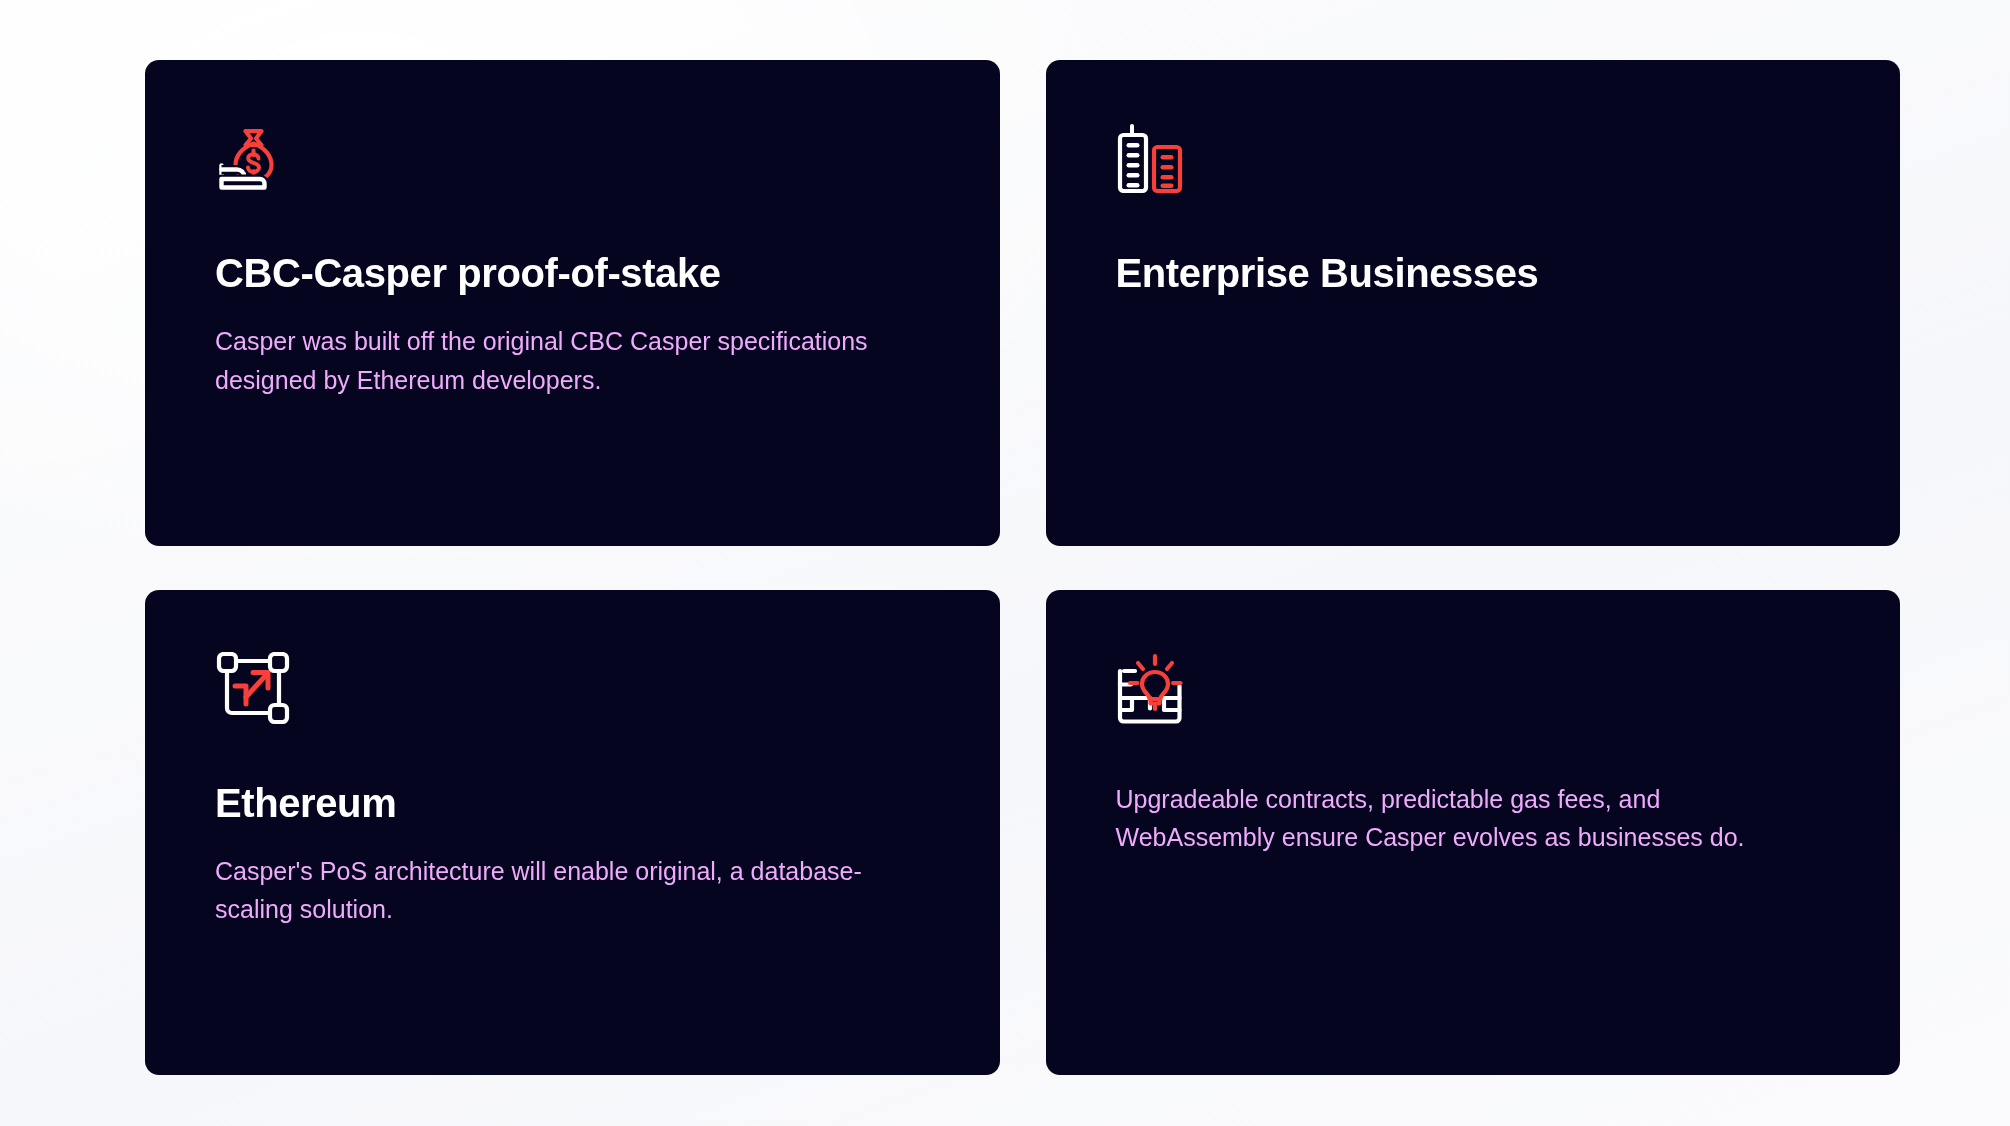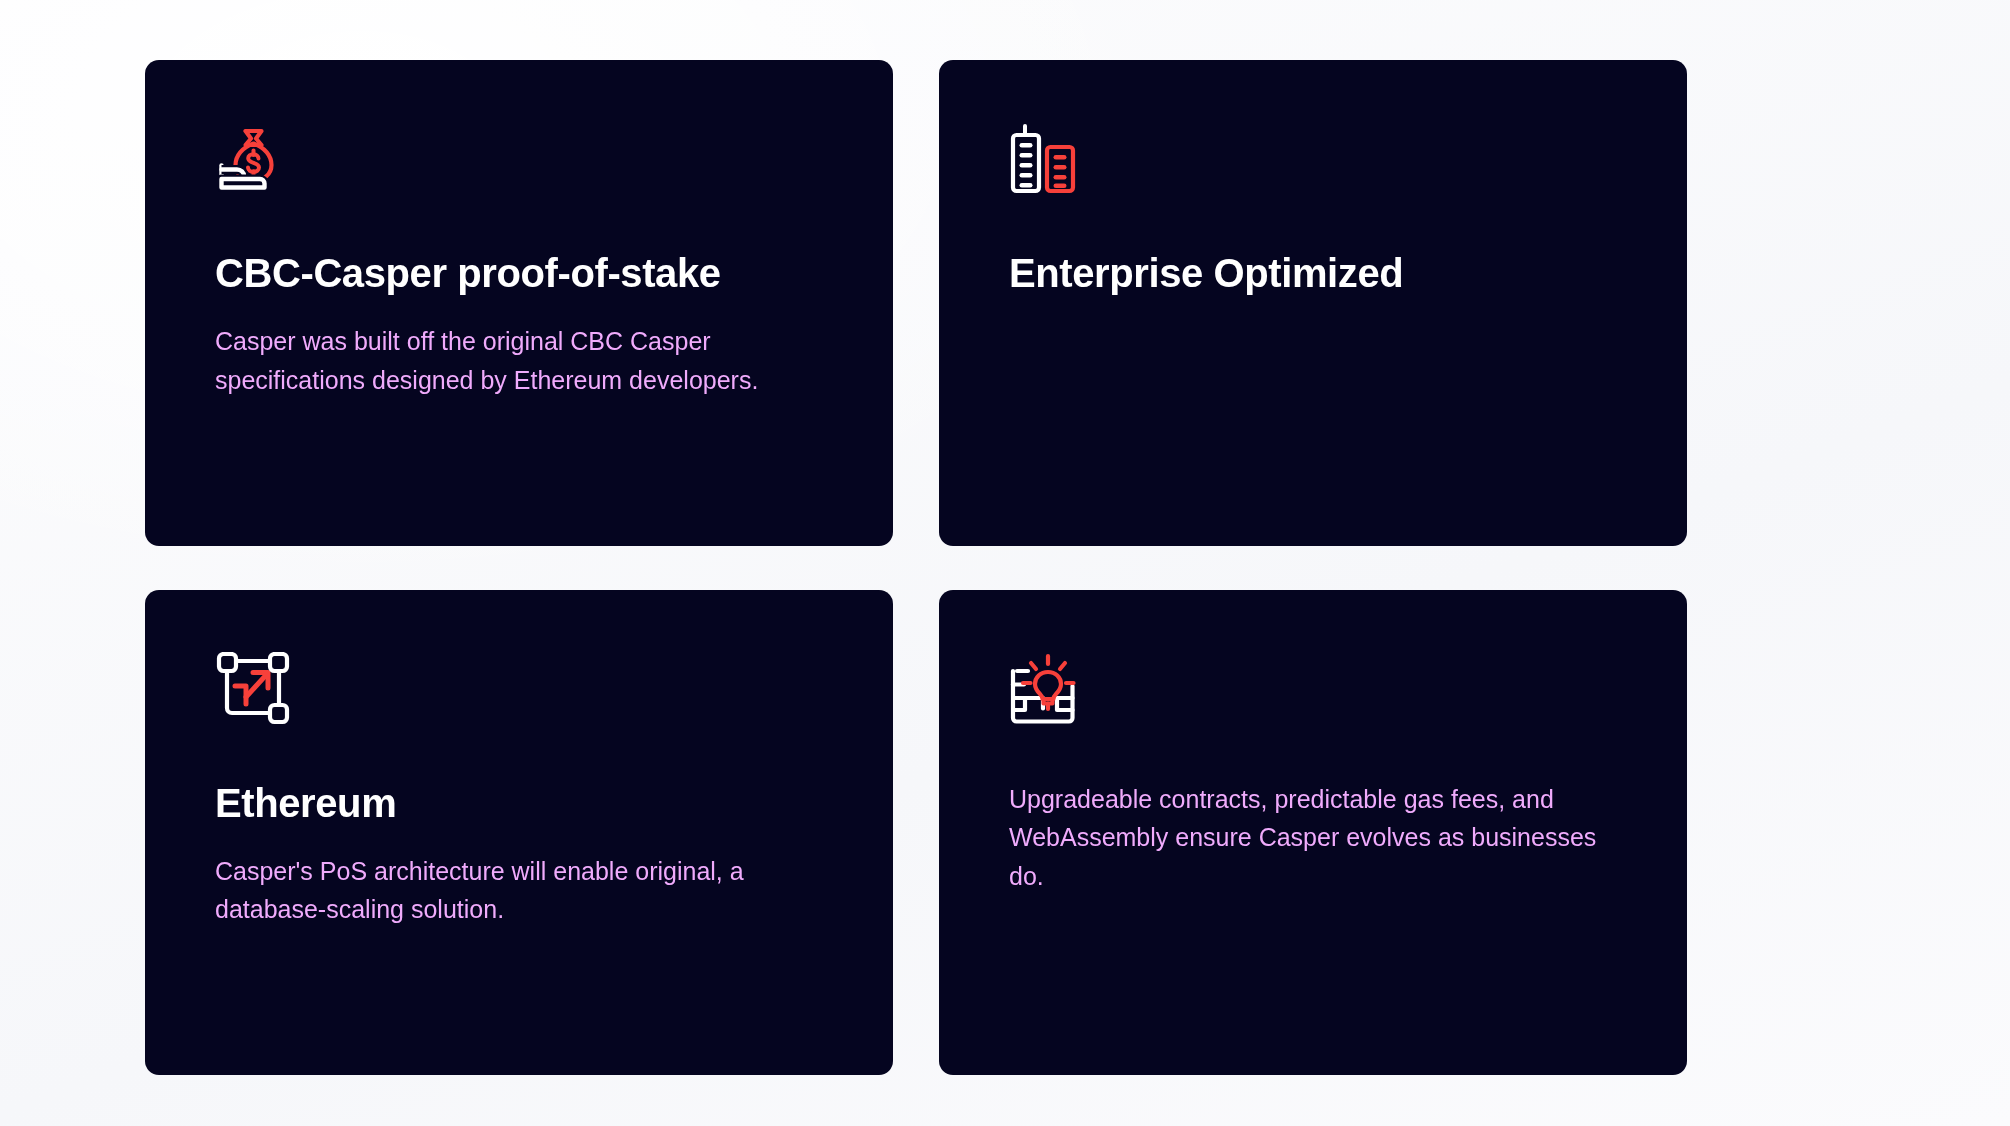--- a/index.html
+++ b/index.html
@@ -32,21 +32,21 @@
     background:
       radial-gradient(1200px 700px at 18% 10%, #ffffff 0%, rgba(255,255,255,0) 70%),
       linear-gradient(160deg, #fdfdfe 0%, #f6f7fa 60%, #fbfbfd 100%);
     pointer-events: none;
   }
 
   .features-grid {
     position: absolute;
     left: 145px;
     top: 60px;
-    width: 1542px;
+    width: 1755px;
     height: 1015px;
     display: grid;
     grid-template-columns: 1fr 1fr;
     grid-template-rows: 1fr 1fr;
     column-gap: 46px;
     row-gap: 44px;
   }
 
   .feature-card {
     background: #050520;
@@ -134,21 +134,21 @@
           <rect x="10.5" y="61" width="13" height="4.6" rx="2.3" fill="#ffffff"></rect>
 
           <rect x="38" y="25" width="26" height="44" rx="3.5" stroke="#f7403a" stroke-width="4.2"></rect>
 
           <rect x="44.5" y="33" width="13" height="4.6" rx="2.3" fill="#f7403a"></rect>
           <rect x="44.5" y="43" width="13" height="4.6" rx="2.3" fill="#f7403a"></rect>
           <rect x="44.5" y="53" width="13" height="4.6" rx="2.3" fill="#f7403a"></rect>
           <rect x="44.5" y="61.5" width="13" height="4.6" rx="2.3" fill="#f7403a"></rect>
         </svg>
       </span>
-      <div class="card-title">Enterprise Optimized</div>
+      <div class="card-title">Enterprise Businesses</div>
     </div>
 
     <div class="feature-card">
       <span class="card-icon">
         <svg viewBox="0 0 76 76" xmlns="http://www.w3.org/2000/svg" fill="none">
 
           <path d="M17 9 L59 9 C62 9 64 11 64 14 L64 56 C64 59 62 61 59 61 L17 61 C14 61 12 59 12 56 L12 14 C12 11 14 9 17 9 Z" stroke="#ffffff" stroke-width="4.2" stroke-linejoin="round"></path>
 
           <path d="M20 34 L31 34 L31 52" stroke="#f7403a" stroke-width="5" stroke-linecap="round" stroke-linejoin="round"></path>
           <path d="M31 45 L52 22" stroke="#f7403a" stroke-width="5" stroke-linecap="round"></path>

